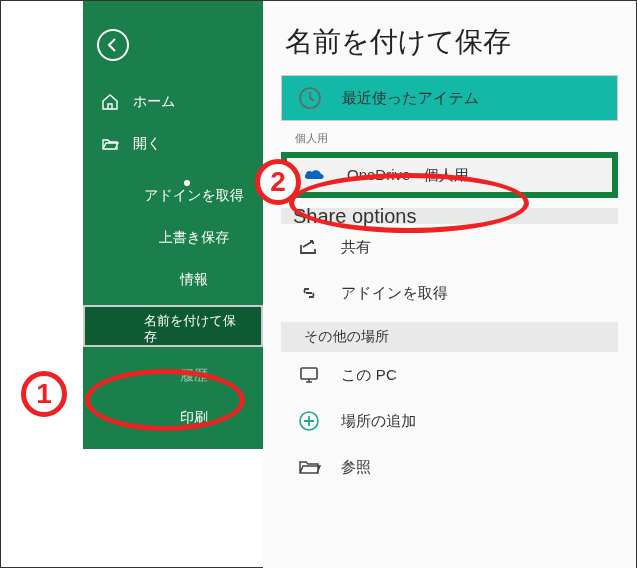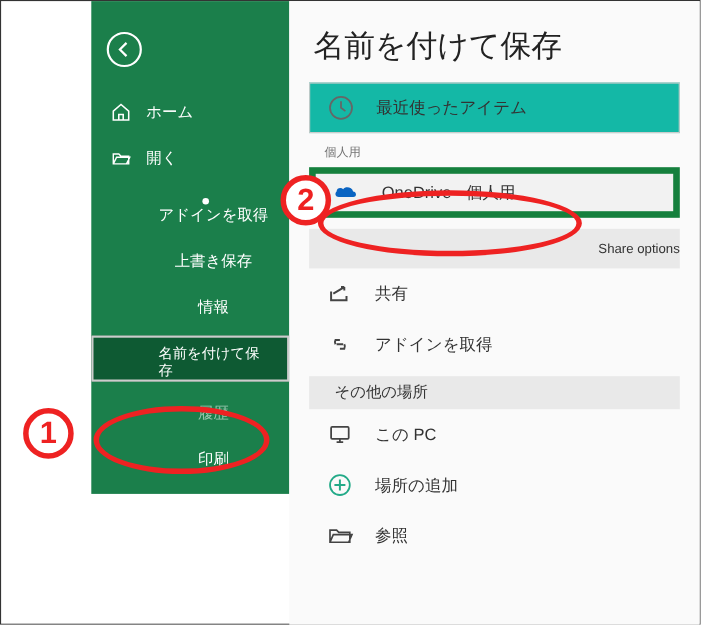--- a/index.html
+++ b/index.html
@@ -21,21 +21,21 @@
   .nav-item.twoline .label { width: 100px; }
 
   .main { position: absolute; left: 262px; top: 0; right: 0; height: 568px; background: #fafafa; }
   .title { font-size: 28px; font-weight: 400; padding: 22px 0 14px 22px; color: #222; }
   .main-list { padding-left: 18px; padding-right: 18px; }
   .row { display: flex; align-items: center; height: 46px; padding-left: 14px; font-size: 15px; color: #333; cursor: pointer; }
   .row .ricon { width: 28px; height: 28px; margin-right: 18px; display: flex; align-items: center; justify-content: center; flex: 0 0 28px; }
   .row.recent { background: #14b8a6; border: 1px solid #ccc; }
   .section-label { font-size: 11px; color: #737373; padding: 10px 0 6px 14px; }
   .row.onedrive { border: 6px solid #15803d; background: #f2f2f2; }
-  .row.shareopt { background: #e9e9e9; font-size: 12px; height: 36px; padding-left: 12px; cursor: default; justify-content: flex-end; }
+  .row.shareopt { background: #e9e9e9; font-size: 20px; height: 16px; padding-left: 12px; cursor: default; }
   .row.other { background: #e9e9e9; font-size: 14px; height: 30px; padding-left: 23px; cursor: default; }
 
   .annot-circle { position: absolute; border: 5px solid #e22; border-radius: 50%; pointer-events: none; }
   .annot-num { position: absolute; width: 46px; height: 46px; border: 5px solid #e22; border-radius: 50%; background: #fff; color: #e22; font-weight: 700; font-size: 28px; display: flex; align-items: center; justify-content: center; pointer-events: none; }
 </style>
 </head>
 <body>
 
 <div class="frame">
 

